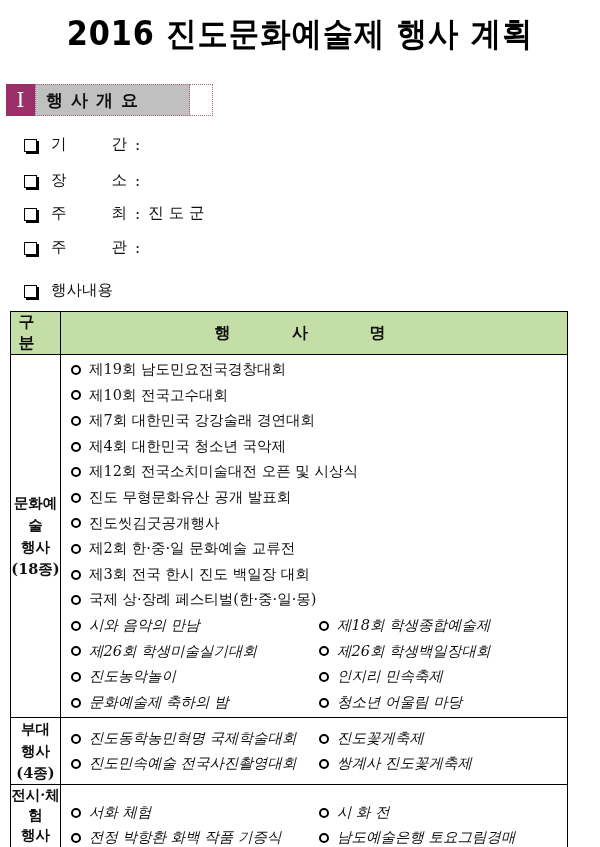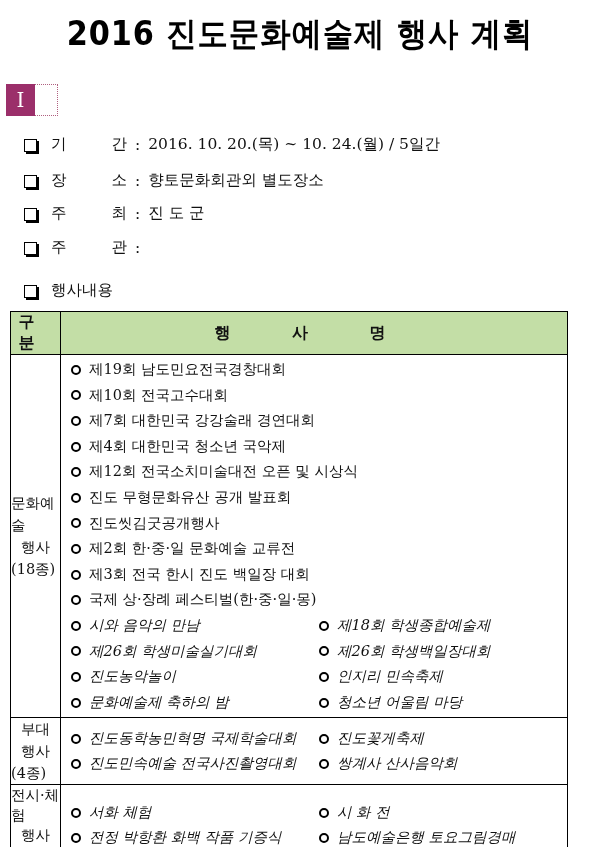--- a/index.html
+++ b/index.html
@@ -19,57 +19,56 @@
   .box-bullet { width: 11px; height: 11px; border: 1.5px solid #000; box-shadow: 2px 2px 0 #000;
                 margin-right: 14px; margin-top: 1px; }
   .info .key { display: inline-block; width: 76px; display: flex; justify-content: space-between; }
   .info .colon { margin: 0 8px 0 8px; }
   table.plan { position: absolute; top: 311px; left: 10px; width: 508px; border-collapse: collapse;
                font-size: 14.5px; }
   table.plan td, table.plan th { border: 1.5px solid #000; padding: 0; }
   table.plan th { background: #c3dea6; height: 33px; font-family: "DejaVu Sans", sans-serif;
                   font-weight: bold; font-size: 16px; }
   .col1 { width: 94px; }
-  .cat { vertical-align: middle; line-height: 22px; font-size: 14.5px; }
+  .cat { text-align: center; vertical-align: middle; line-height: 22px; font-size: 14.5px; font-weight: bold; }
   .cat .spread { display: flex; justify-content: space-between; padding: 0 10px; }
   .items { padding: 2px 0 2px 10px !important; vertical-align: top; margin-top: 12px; }
   .row-item { height: 25.6px; line-height: 25.6px; white-space: nowrap; display: flex; align-items: center; }
   .circ { display: inline-block; width: 10px; height: 10px; border: 2px solid #000; border-radius: 50%;
           margin-right: 8px; box-sizing: border-box; }
   .two { display: flex; }
   .two > div { width: 248px; font-style: italic; }
   .h-spread { letter-spacing: 28px; }
 </style>
 </head>
 <body>
 
 <div class="title">2016 진도문화예술제 행사 계획</div>
 
 <div class="section-head">
   <div class="roman">Ⅰ</div>
+  <div class="sec-label">행사개요</div>
   <div class="sec-tail"></div>
 </div>
 
 <div class="info" style="top:134px">
   <span class="box-bullet"></span>
   <span class="key">
       <span>기</span>
       <span>간</span>
     </span>
   <span class="colon">:</span>
-  <span>2016. 10. 20.(목) ~ 10. 24.(월) / 5일간</span>
 </div>
 <div class="info" style="top:170px">
   <span class="box-bullet"></span>
   <span class="key">
       <span>장</span>
       <span>소</span>
     </span>
   <span class="colon">:</span>
-  <span>향토문화회관외 별도장소</span>
 </div>
 <div class="info" style="top:203px">
   <span class="box-bullet"></span>
   <span class="key">
       <span>주</span>
       <span>최</span>
     </span>
   <span class="colon">:</span>
   <span>진 도 군</span>
 </div>
@@ -209,21 +208,21 @@
               <span>진도꽃게축제</span>
             </div>
       </div>
       <div class="two">
         <div class="row-item">
               <span class="circ"></span>
               <span>진도민속예술 전국사진촬영대회</span>
             </div>
         <div class="row-item">
               <span class="circ"></span>
-              <span>쌍계사 산사음악회</span>
+              <span>쌍계사 진도꽃게축제</span>
             </div>
       </div>
     </td>
   </tr>
 
   <tr>
     <td class="cat" style="height:62px;line-height:20px">
       <div>전시·체험</div>
       <div class="spread">
             <span>행</span>

